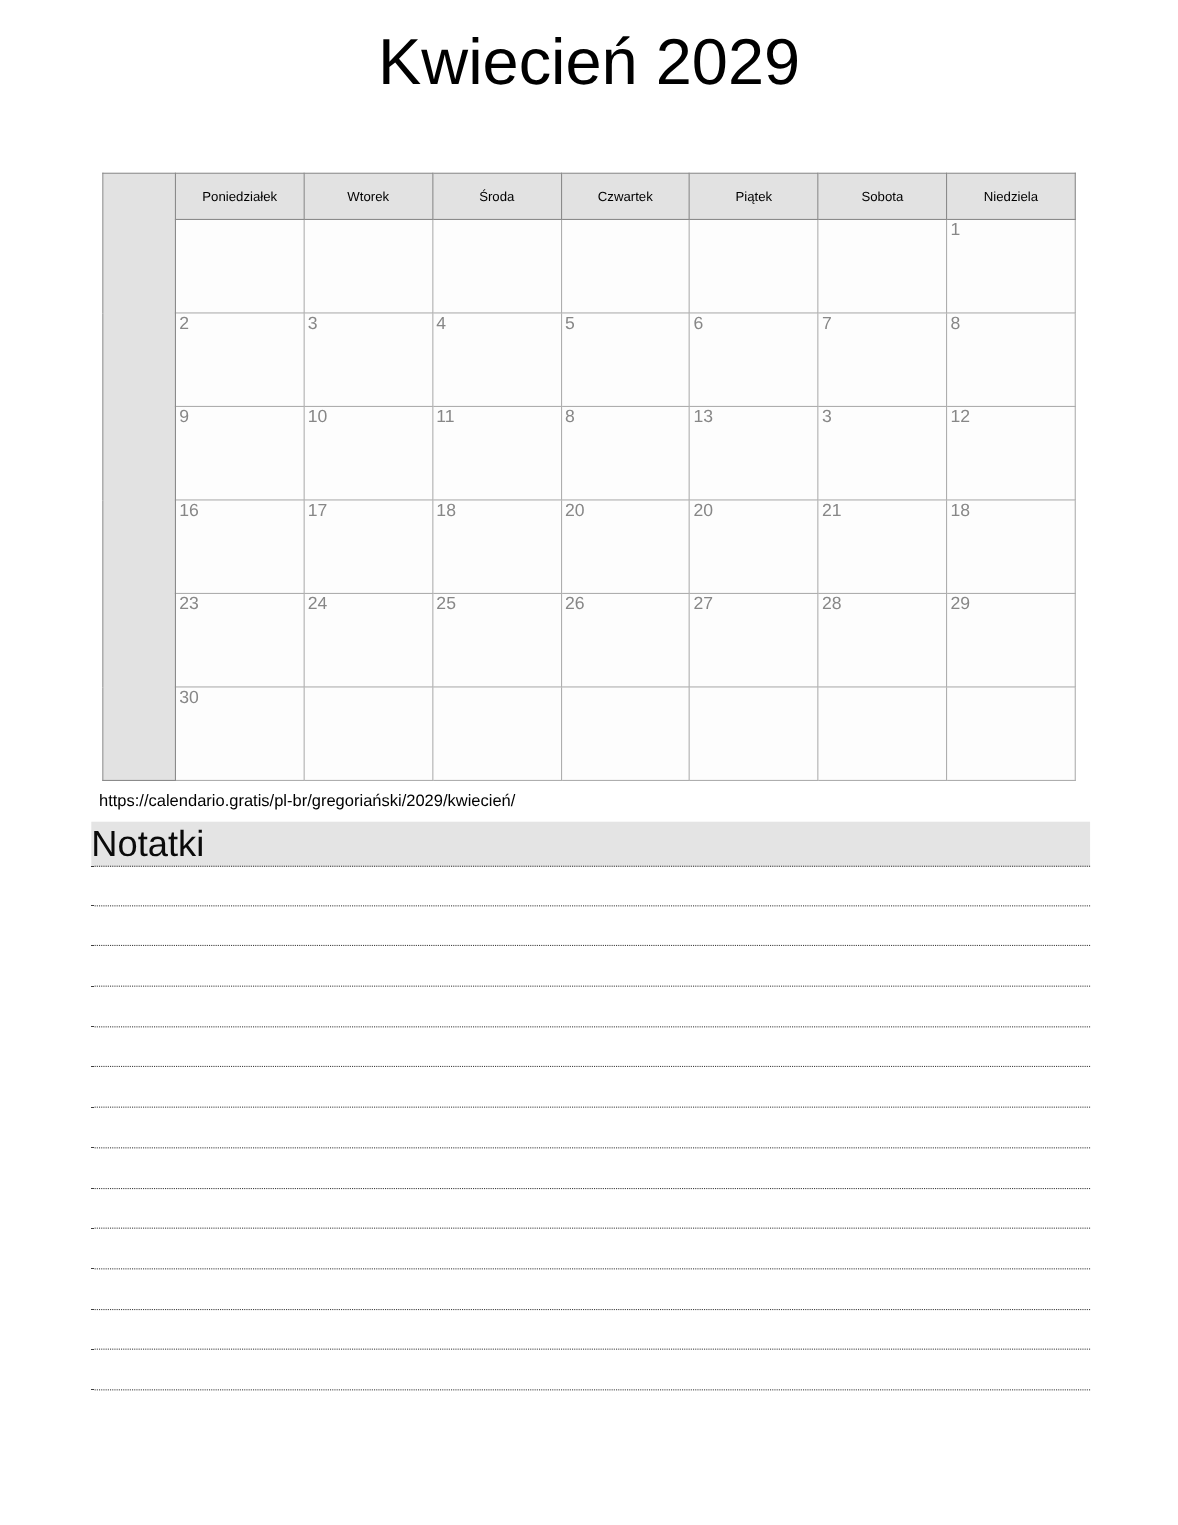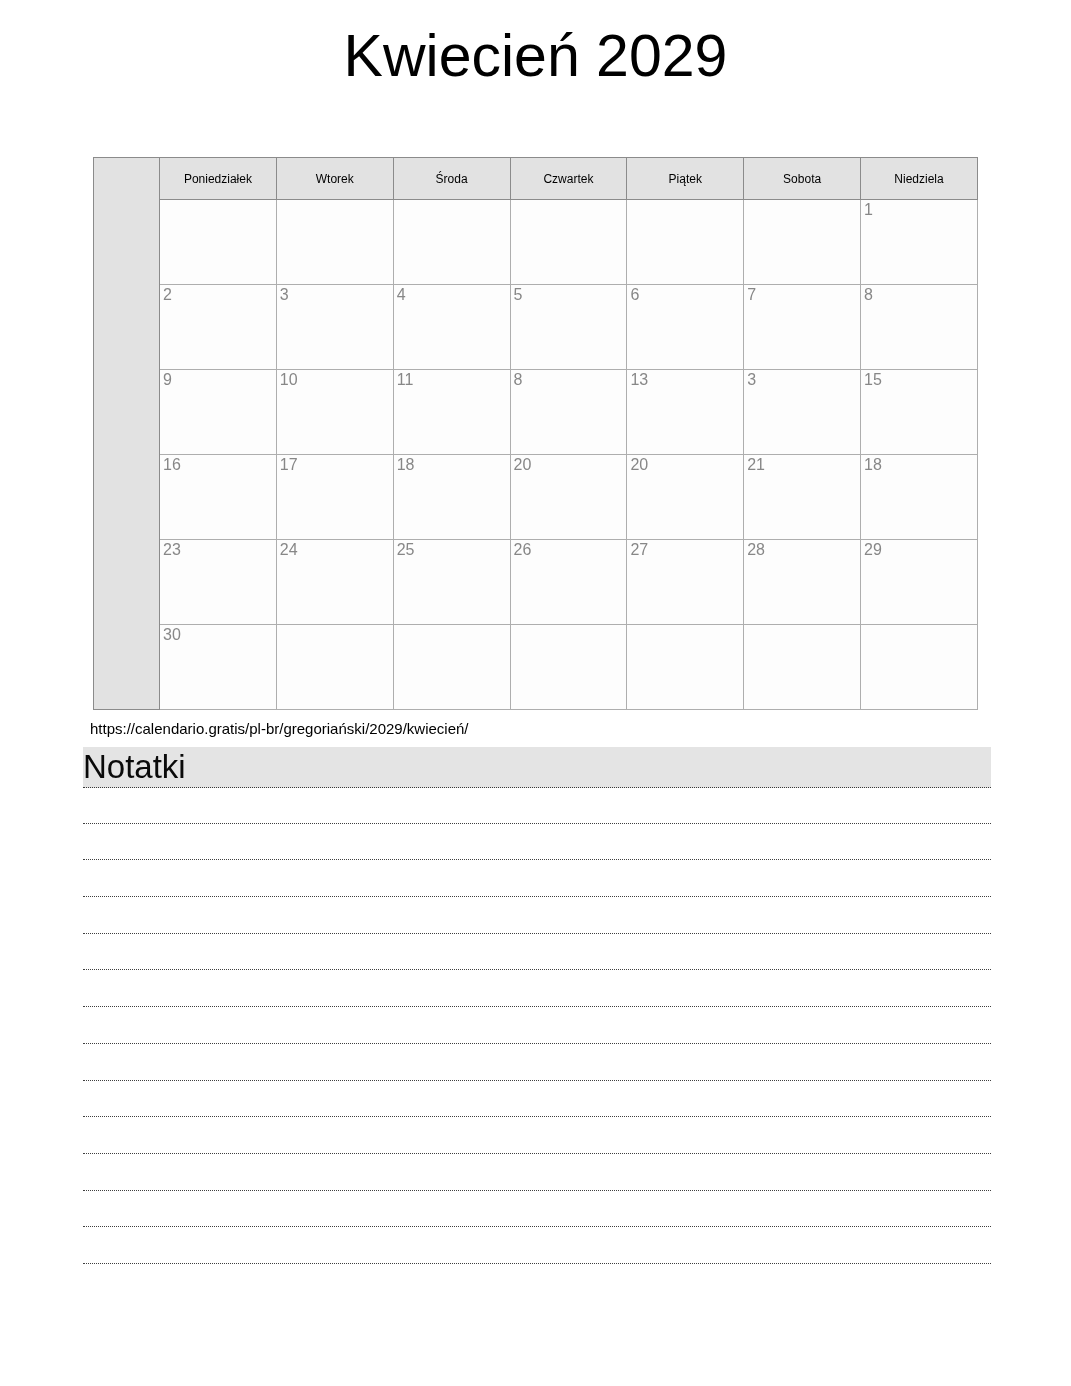--- a/index.html
+++ b/index.html
@@ -141,21 +141,21 @@
           <td class="day-cell">7</td>
           <td class="day-cell">8</td>
         </tr>
         <tr class="week-row">
           <td class="day-cell">9</td>
           <td class="day-cell">10</td>
           <td class="day-cell">11</td>
           <td class="day-cell">8</td>
           <td class="day-cell">13</td>
           <td class="day-cell">3</td>
-          <td class="day-cell">15</td>
+          <td class="day-cell">12</td>
         </tr>
         <tr class="week-row">
           <td class="day-cell">16</td>
           <td class="day-cell">17</td>
           <td class="day-cell">18</td>
           <td class="day-cell">20</td>
           <td class="day-cell">20</td>
           <td class="day-cell">21</td>
           <td class="day-cell">18</td>
         </tr>

